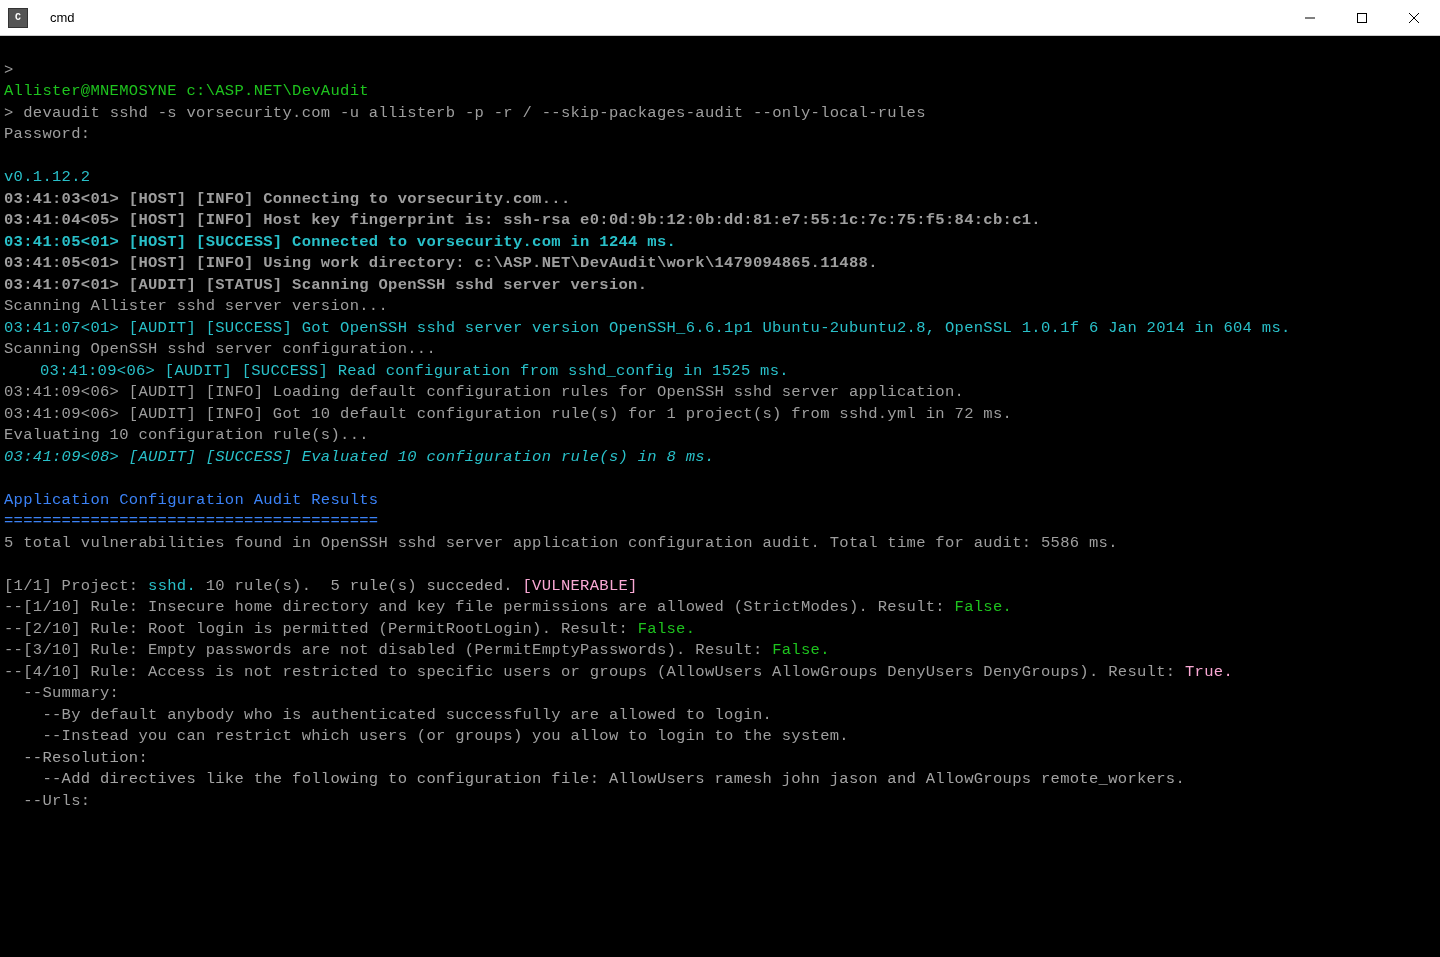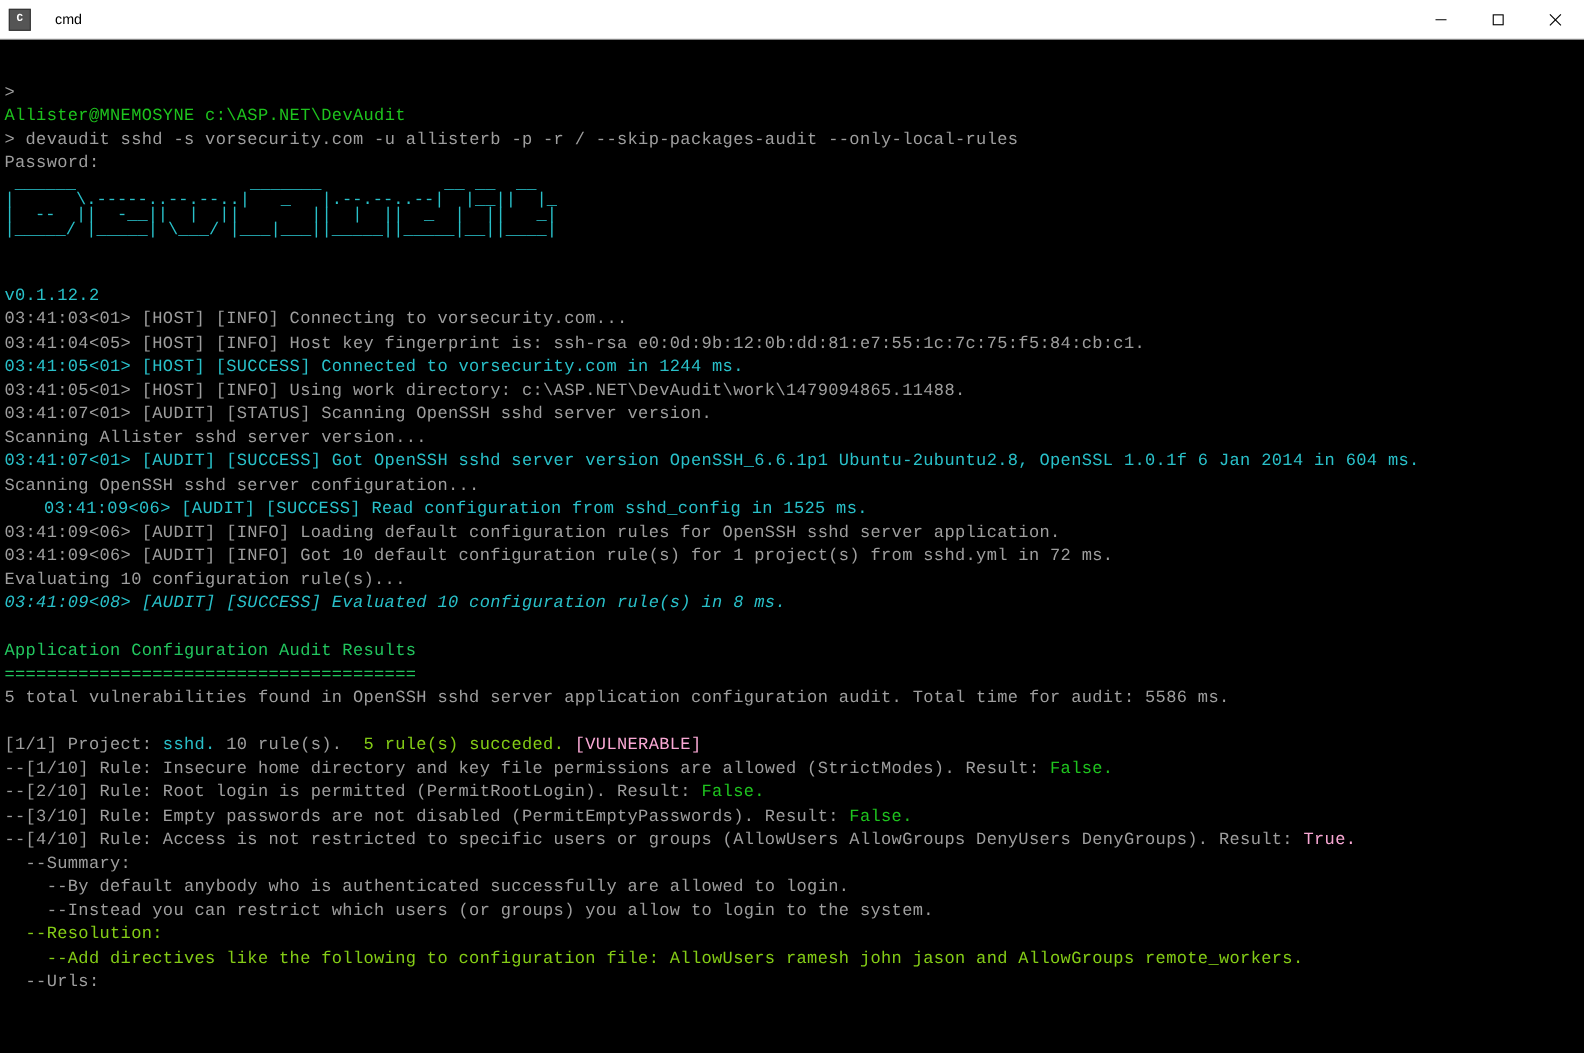--- a/index.html
+++ b/index.html
@@ -45,33 +45,33 @@
     align-items: center;
     justify-content: center;
     font-family: 'Segoe UI', sans-serif;
   }
   .winbtn svg { stroke: #000; stroke-width:1; fill:none;}
   .terminal {
     background: #000;
     color: #c0c0c0;
     width: 100%;
     height: calc(100% - 36px);
-    padding: 16px 4px;
+    padding: 2px 4px;
     font-size: 15.5px;
     line-height: 21.5px;
     letter-spacing: 0.3px;
     white-space: pre;
     overflow: hidden;
   }
   .green { color: #1ec31e; }
   .cyan { color: #29c0c9; text-align: right; }
-  .magenta { color: #84cc16; }
+  .magenta { color: #a3a3a3; }
   .red { color: #f9a8d4; }
   .gray { color: #9e9e9e; }
-  .brightwhite { color: #22c55e; }
+  .brightwhite { color: #3b82f6; }
   .ascii { color: #29c0c9; font-size:15.5px; line-height:14px; letter-spacing:0; white-space:pre;}
 </style>
 </head>
 <body>
 
 <div class="titlebar">
   <div class="titlebar-icon">C</div>
   <div class="titlebar-title">cmd</div>
   <div class="wincontrols">
     <div class="winbtn">
@@ -91,27 +91,23 @@
         </svg>
       </div>
   </div>
 </div>
 
 <div class="terminal">
 <span class="gray">&gt;</span>
 <span class="green">Allister@MNEMOSYNE</span> <span class="green">c:\ASP.NET\DevAudit</span>
 <span class="gray">&gt;</span> <span class="gray">devaudit sshd -s vorsecurity.com -u allisterb -p -r / --skip-packages-audit --only-local-rules</span>
 <span class="gray">Password:</span>
-<div class="ascii"> ______                 _______            __ __  __    
-|      \.-----..--.--..|   _   |.--.--..--|  |__||  |_  
-|  --  ||  -__||  |  ||       ||  |  ||  _  |  ||   _| 
-|_____/ |_____| \___/ |___|___||_____||_____|__||____| </div>
 
 <span class="cyan">v0.1.12.2</span>
-<div id="log-block-1" style="display: inline;"><span class="gray">03:41:03&lt;01&gt; [HOST] [INFO] Connecting to vorsecurity.com...</span>
+<div id="log-block-1" style="display: inline; font-weight: bold;"><span class="gray">03:41:03&lt;01&gt; [HOST] [INFO] Connecting to vorsecurity.com...</span>
 <span class="gray">03:41:04&lt;05&gt; [HOST] [INFO] Host key fingerprint is: ssh-rsa e0:0d:9b:12:0b:dd:81:e7:55:1c:7c:75:f5:84:cb:c1.</span>
 <span class="cyan">03:41:05&lt;01&gt; [HOST] [SUCCESS] Connected to vorsecurity.com in 1244 ms.</span>
 <span class="gray">03:41:05&lt;01&gt; [HOST] [INFO] Using work directory: c:\ASP.NET\DevAudit\work\1479094865.11488.</span>
 <span class="gray">03:41:07&lt;01&gt; [AUDIT] [STATUS] Scanning OpenSSH sshd server version.</span>
 </div><span class="gray">Scanning Allister sshd server version...</span>
 <div id="log-block-2" style="display: inline;"><span class="cyan">03:41:07&lt;01&gt; [AUDIT] [SUCCESS] Got OpenSSH sshd server version OpenSSH_6.6.1p1 Ubuntu-2ubuntu2.8, OpenSSL 1.0.1f 6 Jan 2014 in 604 ms.</span>
 </div><span class="gray">Scanning OpenSSH sshd server configuration...</span>
 <div id="log-block-3" style="display: inline; margin-left: 36px;"><span class="cyan">03:41:09&lt;06&gt; [AUDIT] [SUCCESS] Read configuration from sshd_config in 1525 ms.</span>
 <span class="gray">03:41:09&lt;06&gt; [AUDIT] [INFO] Loading default configuration rules for OpenSSH sshd server application.</span>
 <span class="gray">03:41:09&lt;06&gt; [AUDIT] [INFO] Got 10 default configuration rule(s) for 1 project(s) from sshd.yml in 72 ms.</span>

